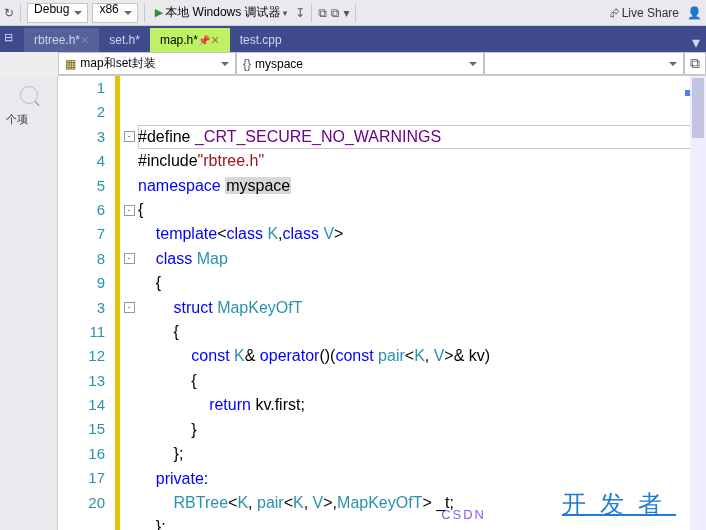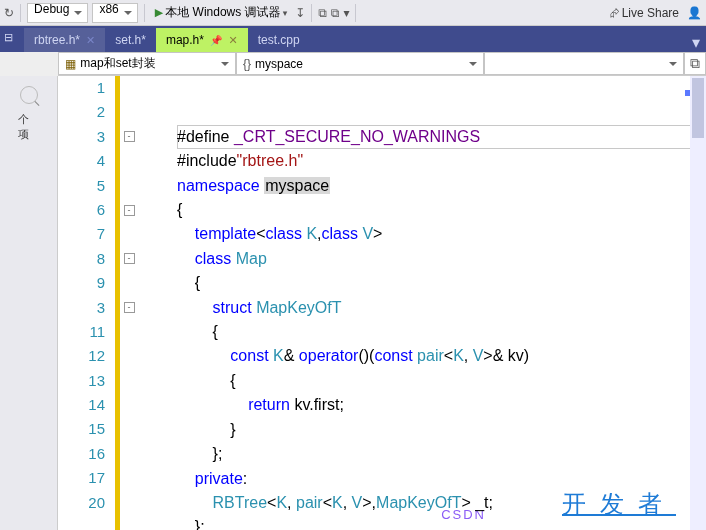--- a/index.html
+++ b/index.html
@@ -11,49 +11,49 @@
   .tb-sep { width:1px; height:18px; background:#c8c8d0; margin:0 2px; }
   .combo { background:#fff; border:1px solid #c5c5c5; height:20px; padding:0 18px 8px 6px; display:flex; align-items:center; position:relative; font-size:12px; }
   .combo::after { content:''; position:absolute; right:5px; top:7px; border:4px solid transparent; border-top-color:#666; }
   .play { color:#388a34; font-size:11px; }
   .glyph { color:#555; font-size:12px; }
   .live { color:#333; font-size:12px; }
 
   
   .tabrow { background:#3f4b8d; height:26px; display:flex; align-items:flex-end; padding-left:24px; position:relative; }
   .pin { position:absolute; left:4px; top:5px; color:#cfd5f2; font-size:11px; }
-  .tab { height:24px; padding:0 10px; display:flex; align-items:center; gap:6px; font-size:12px; color:#cfd5f2; background:#3f4b8d; cursor:pointer; }
+  .tab { height:24px; padding:0 10px; display:flex; align-items:center; font-size:12px; color:#cfd5f2; background:#3f4b8d; cursor:pointer; }
   .tab.dim { background:#566099; }
   .tab.active { background:#bef264; color:#000;align-items:center; }
   .tab .x { color:#7a85c8; font-size:11px; }
   .tab.active .x { color:#8a7d3d; }
   .tab .pinico { font-size:10px; }
   .addtab { width:20px; text-align:center; color:#cfd5f2; }
 
   
   .navrow { background:#fff; height:24px; display:flex; border-bottom:1px solid #ccc; margin-left:58px; }
   .navcombo { flex:1; border:1px solid #c5c5c5; display:flex; align-items:center; padding:0 20px 0 6px; font-size:12px; position:relative; background:#fff; }
   .navcombo::after { content:''; position:absolute; right:6px; top:9px; border:4px solid transparent; border-top-color:#666; }
   .navend { width:22px; border:1px solid #c5c5c5; display:flex; align-items:center; justify-content:center; font-size:14px; color:#555;}
 
   
   .main { display:flex; height:calc(100% - 76px); }
-  .leftcol { width:58px; background:#e9e9ee; border-right:1px solid #ccc; padding:6px 16px; font-size:11px; }
+  .leftcol { width:58px; background:#e9e9ee; border-right:1px solid #ccc; padding:6px 4px; font-size:11px; }
   .leftcol .srch { width:18px; height:18px; border:1px solid #bbb; border-radius:9px; margin:4px auto; position:relative; }
   .leftcol .srch::after{content:'';position:absolute;width:6px;height:1px;background:#888;transform:rotate(45deg);bottom:-1px;right:-3px;}
   .leftlbl { font-size:11px; color:#333; padding:4px 2px; }
 
   
   .editor { flex:1; display:flex; background:#fff; position:relative; overflow:hidden;}
   .gutter { width:62px; background:#fff; text-align:right; padding-right:10px; font-family:Consolas,monospace; font-size:15px; color:#2b91af; border-right:5px solid #e8c100; }
   .gutter div { height:24.4px; line-height:24.4px; }
   .foldcol { width:18px; background:#fff; }
   .foldcol div { height:24.4px; display:flex; align-items:center; justify-content:center; }
   .foldbox { width:11px; height:11px; border:1px solid #999; font-size:9px; line-height:9px; text-align:center; color:#666; background:#fff;}
-  .code { flex:1; font-family:Consolas,NSimSun,monospace; font-size:16px; line-height:24.4px; white-space:pre; color:#000; position:relative;margin-left:39px;}
+  .code { flex:1; font-family:Consolas,NSimSun,monospace; font-size:16px; line-height:24.4px; white-space:pre; color:#000; position:relative;}
   .hl-line { position:absolute; left:0; right:0; height:24.4px; border:1px solid #c8c8c8; background:#fff; z-index:0; top:48.8px;}
   .code pre { position:relative; z-index:1; }
   .kw { color:#0000ff; }
   .mac { color:#6f008a; }
   .str { color:#a31515; }
   .typ { color:#2b91af; }
   .punct,.op { color:#000; }
   .namehl { background:#d8d8d8; padding:0 1px;}
   
   .scroll-v { position:absolute; right:0; top:76px; bottom:0; width:16px; background:#eef; }

